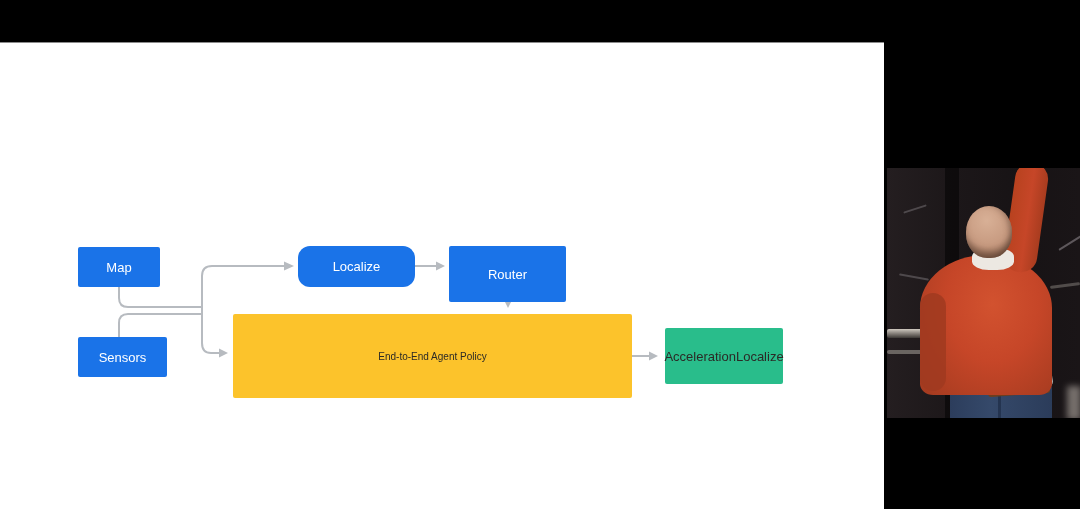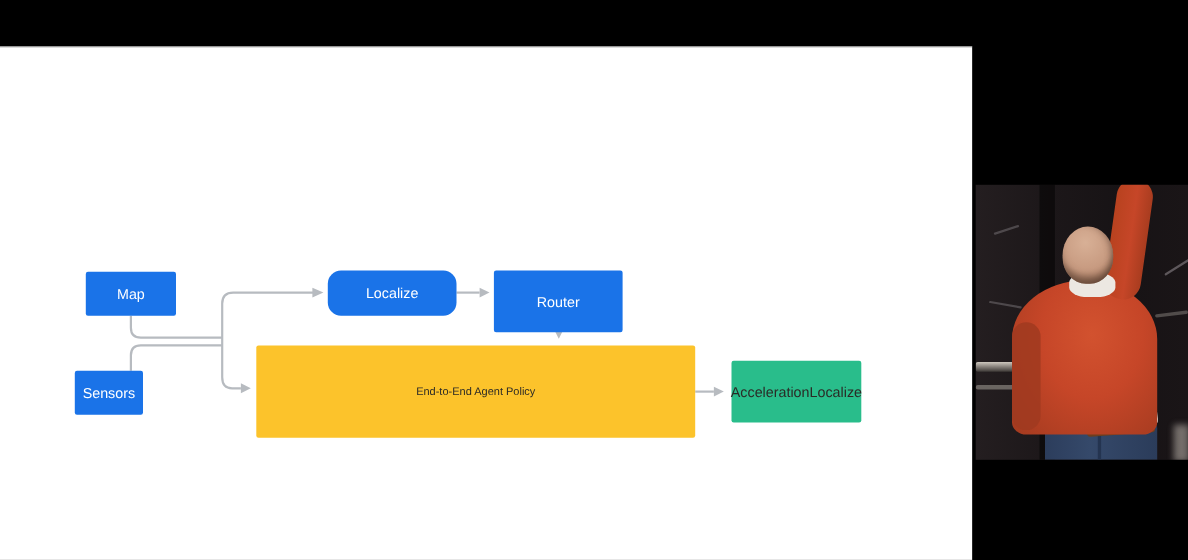--- a/index.html
+++ b/index.html
@@ -24,21 +24,21 @@
 
   .node {
     position:absolute; display:flex; align-items:center; justify-content:center;
     text-align:center; border-radius:2px; font-weight:400; font-size:13px;
   }
   .node--blue  { background:var(--c-node-blue,#1a73e8);  color:var(--c-node-text-light,#ffffff); }
   .node--yellow{ background:var(--c-node-yellow,#fcc32b); color:var(--c-node-text-dark,#2b2a26); font-size:10px; }
   .node--green { background:var(--c-node-green,#29bd8b);  color:var(--c-node-text-dark,#2b2a26); flex-direction:row; line-height:17px; }
 
   .node-map      { left:78px;  top:204px; width:82px;  height:40px; }
-  .node-sensors  { left:68px;  top:294px; width:62px;  height:40px; }
+  .node-sensors  { left:78px;  top:294px; width:89px;  height:40px; }
   .node-localize { left:298px; top:203px; width:117px; height:41px;border-radius:12px; }
   .node-router   { left:449px; top:203px; width:117px; height:56px; }
   .node-policy   { left:233px; top:271px; width:399px; height:84px; }
   .node-outputs  { left:665px; top:285px; width:118px; height:56px; }
 
   
   .video-panel { position:absolute; left:884px; top:0; width:196px; height:509px; background:#000; }
   .video-frame {
     position:absolute; left:3px; top:168px; width:193px; height:250px; overflow:hidden;
     background:linear-gradient(90deg, #241e20 0%, #1c1719 35%, #171315 70%, #1a1517 100%);

